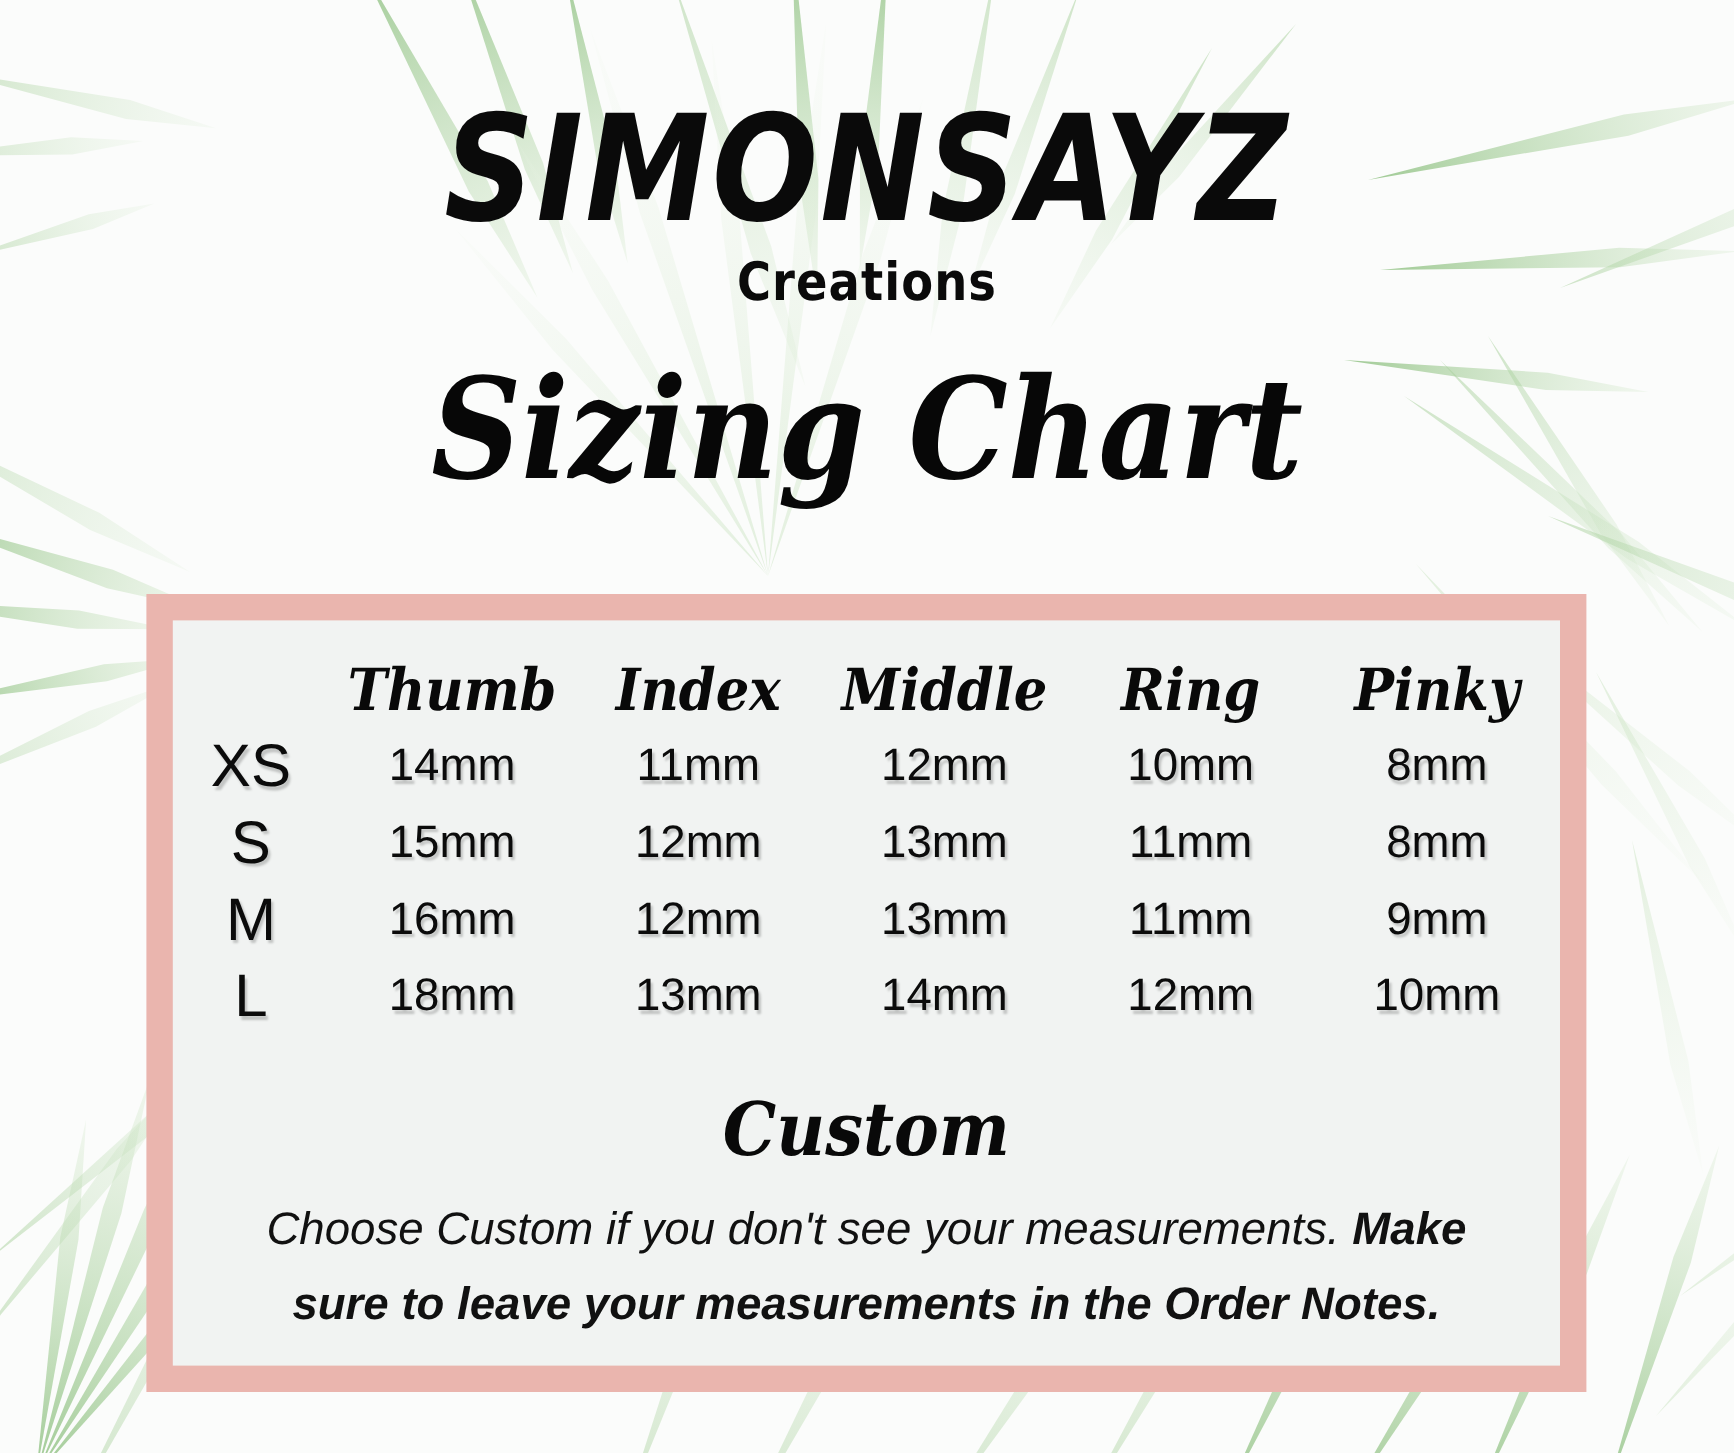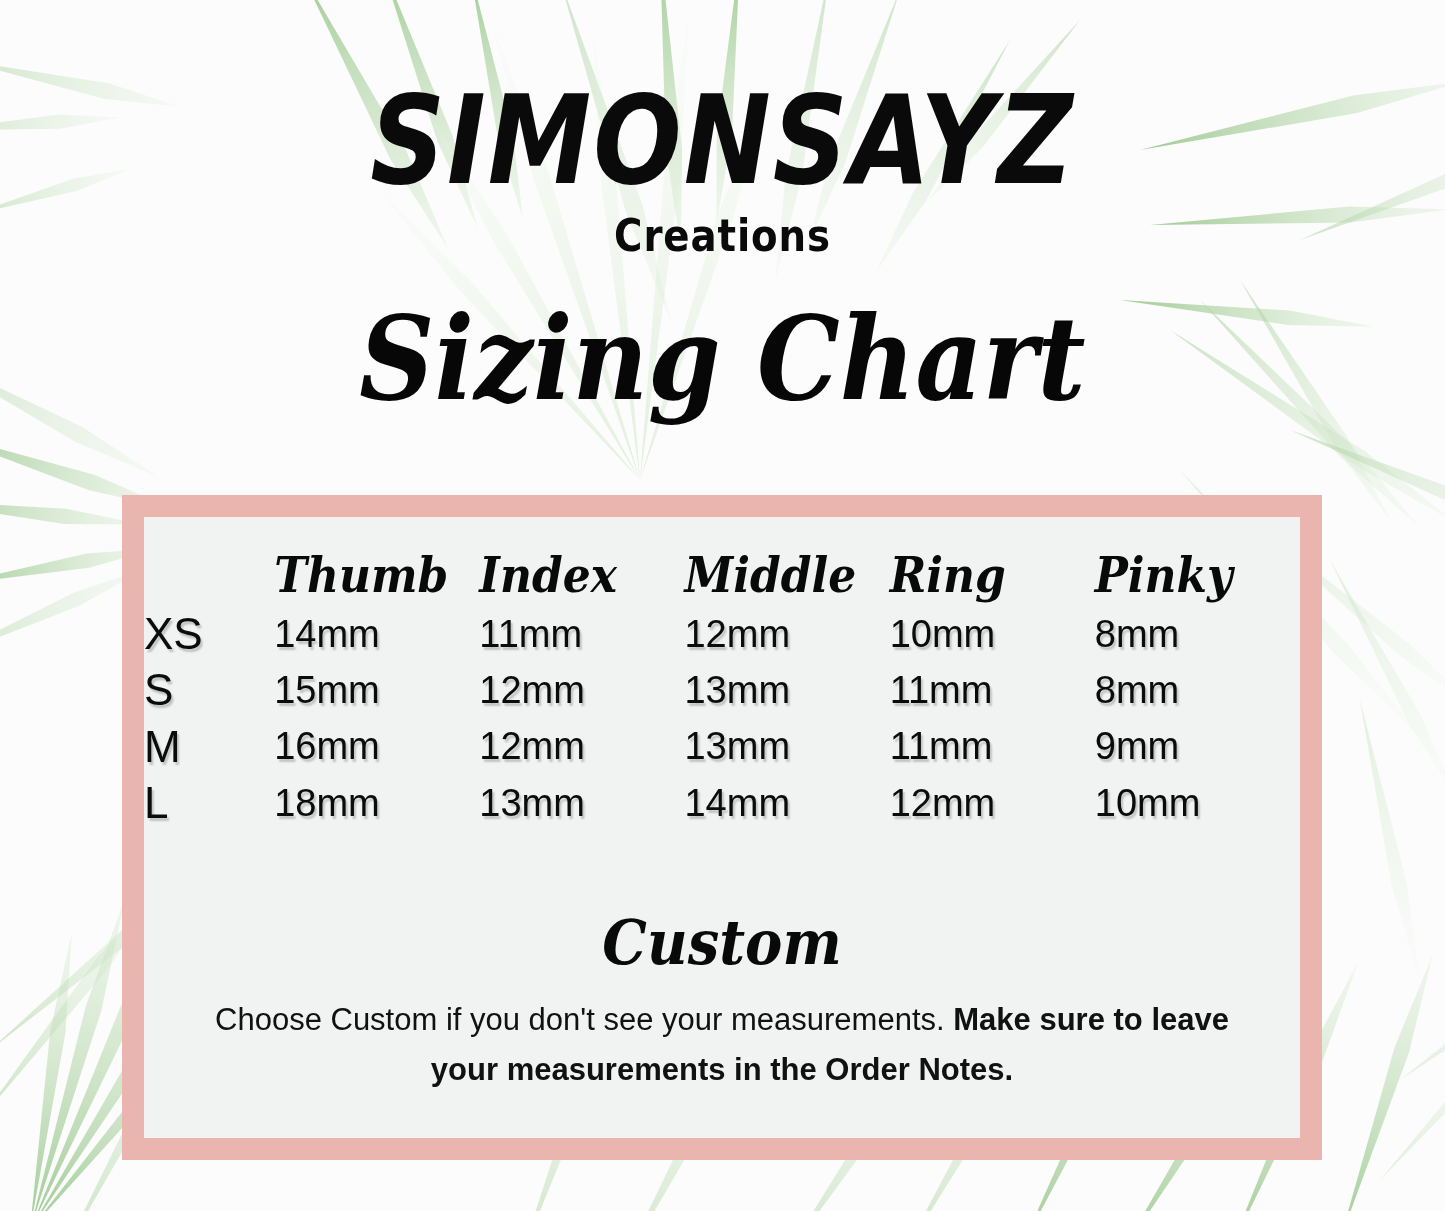--- a/index.html
+++ b/index.html
@@ -104,40 +104,40 @@
     position: absolute;
     left: 0;
     top: 30px;
     width: 100%;
     border-collapse: collapse;
     table-layout: fixed;
   }
   .size-table th,
   .size-table td {
     padding: 0;
-    text-align: left;
+    text-align: center;
     vertical-align: middle;
   }
   .size-table th.corner { width: 118px; }
   .size-table th.col { width: 186px; }
 
   .col-head {
     font-family: "DejaVu Serif", serif;
     font-style: italic;
     font-weight: bold;
     font-size: 44px;
     color: #090909;
     line-height: 1.34;
     transform: scaleY(1.1);
     display: inline-block;
   }
 
   .row-label {
     font-family: "Liberation Sans", sans-serif;
-    font-size: 44px;
+    font-size: 50px;
     color: #0b0b0b;
     text-align: right;
     padding-right: 8px;
     line-height: 1.28;
     text-shadow: 2px 3px 2px rgba(0,0,0,0.20);
   }
   .cell-val {
     font-family: "Liberation Sans", sans-serif;
     font-size: 38px;
     color: #0b0b0b;
@@ -159,23 +159,24 @@
     color: #090909;
     transform: scaleY(1.1);
   }
   .custom-note {
     position: absolute;
     left: 40px;
     top: 478px;
     width: calc(100% - 80px);
     text-align: center;
     font-family: "Liberation Sans", sans-serif;
-    font-size: 31px;
+    font-size: 38px;
     line-height: 1.62;
     color: #111111;
+    font-style: italic;
   }
   .custom-note .bold { font-weight: bold; }
 </style>
 </head>
 <body>
 
 <div id="page">
 
   <svg id="leaf-bg" viewBox="0 0 1445 1211" preserveAspectRatio="none" aria-hidden="true">
     <defs>

